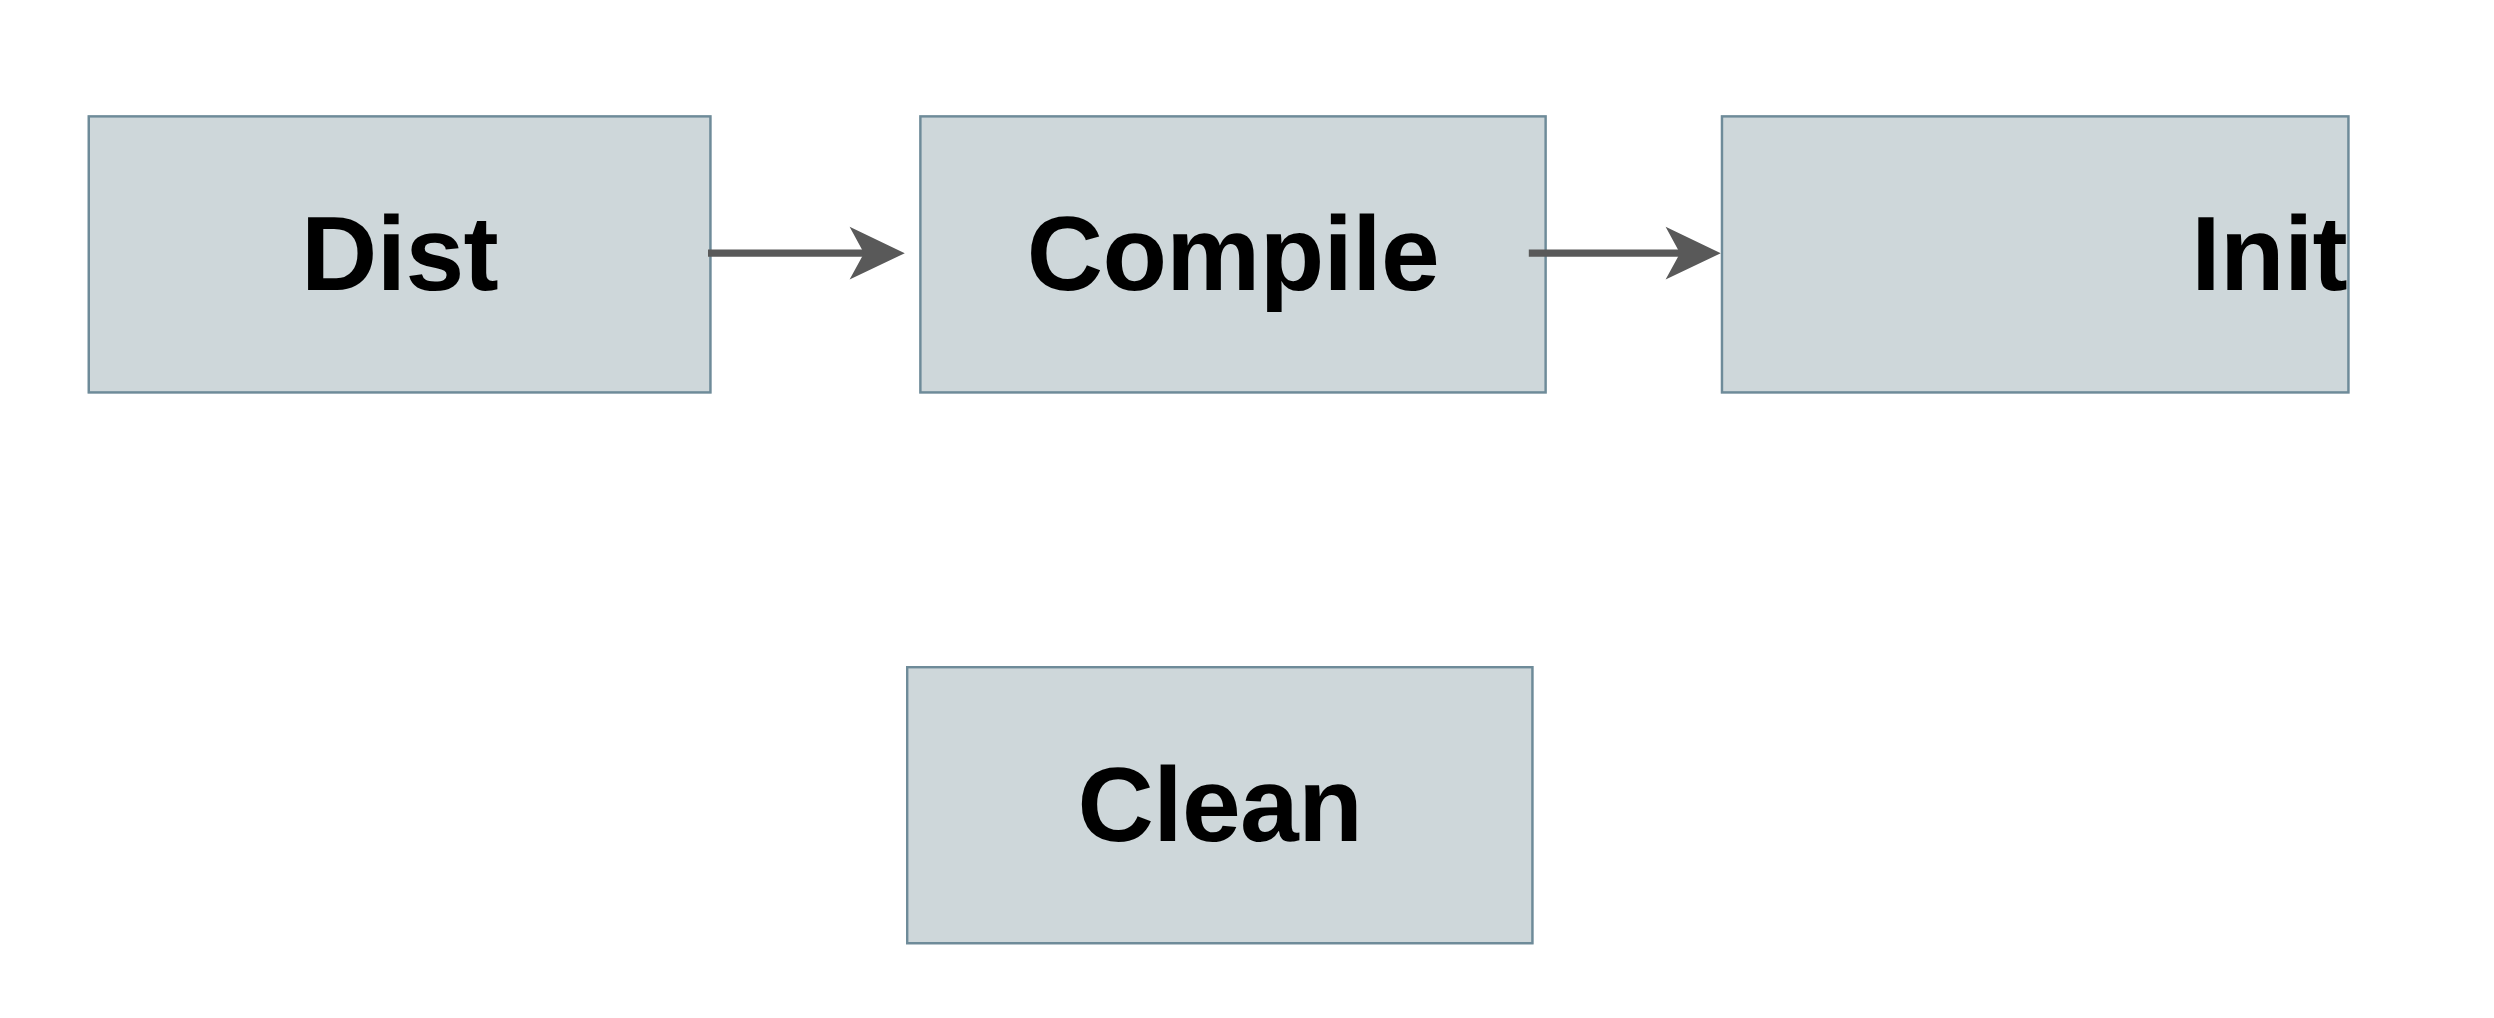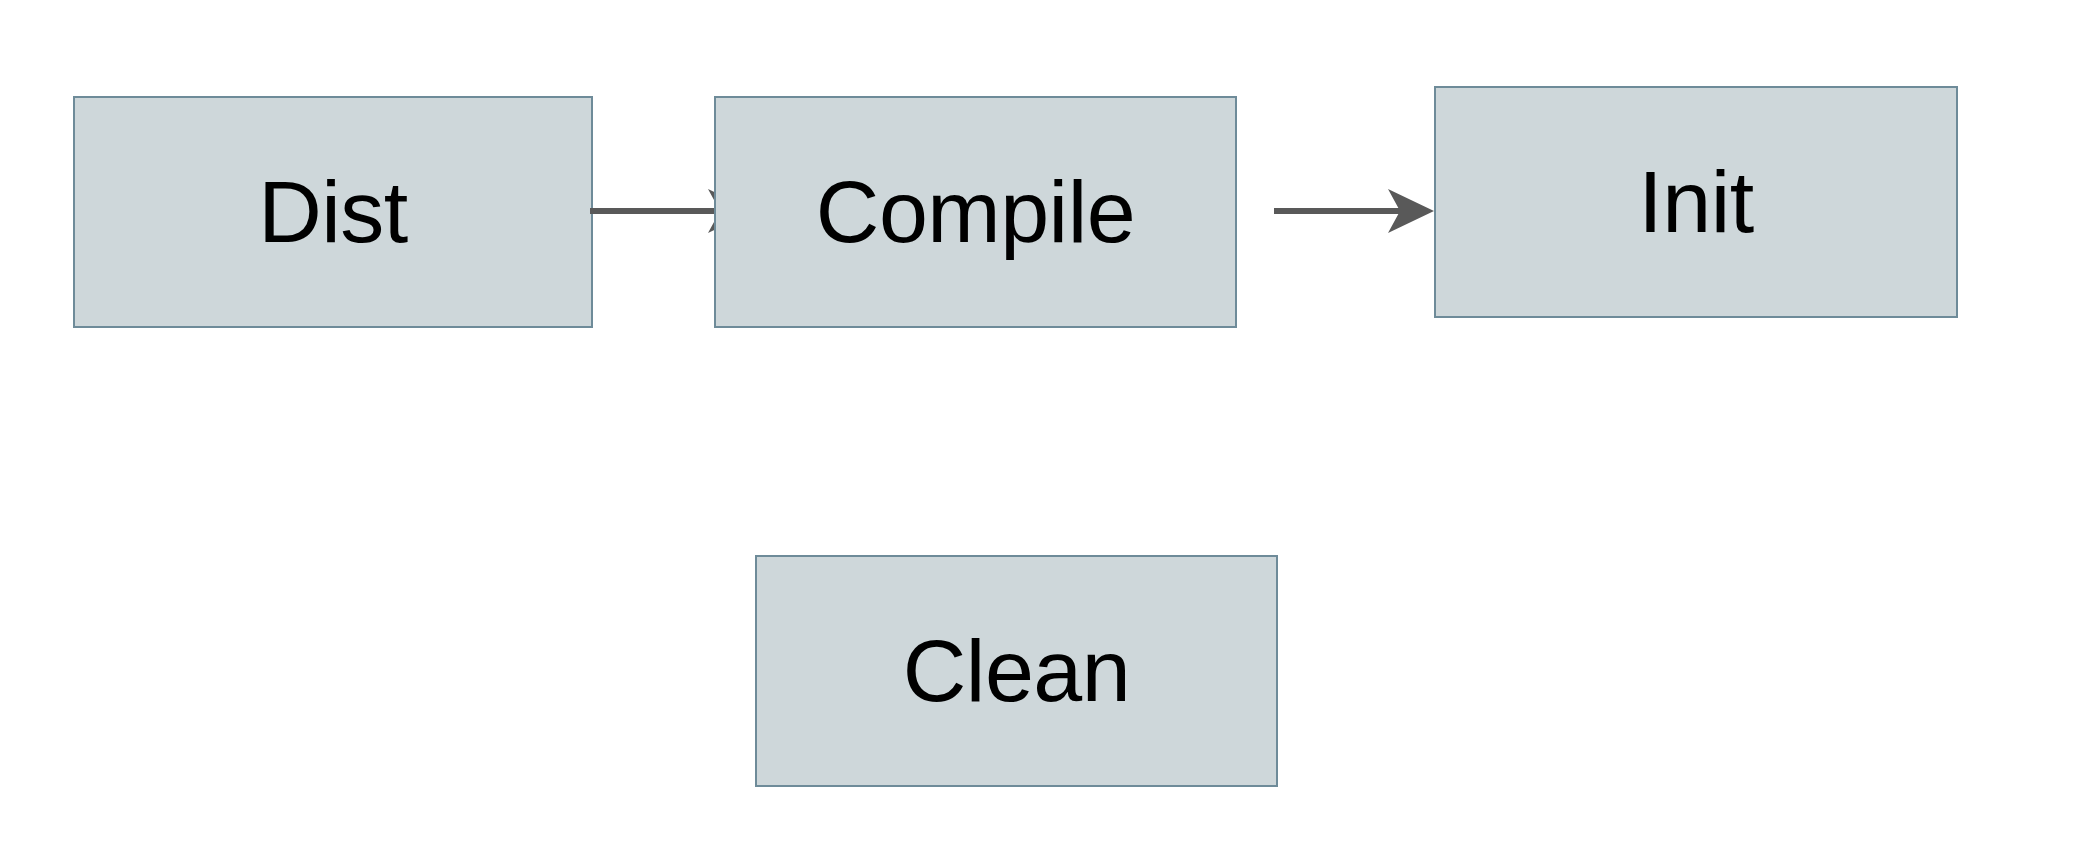--- a/index.html
+++ b/index.html
@@ -23,31 +23,31 @@
     box-sizing: border-box;
     background: #ced7da;
     border: 2px solid #6e8b99;
     display: flex;
     align-items: center;
     justify-content: center;
   }
   .node-label {
     font-family: "Liberation Sans", sans-serif;
     font-size: 88px;
-    font-weight: 400;
+    font-weight: 700;
     color: #000000;
     line-height: 1;
     letter-spacing: -0.5px;
     white-space: nowrap;
     user-select: none;
   }
   
   #node-dist    { left: 73px;   top: 96px;  width: 520px; height: 232px; }
-  #node-compile { left: 714px;  top: 96px;  width: 523px; height: 232px; }
-  #node-init    { left: 1434px; top: 86px;  width: 524px; height: 232px; }
+  #node-compile { left: 766px;  top: 96px;  width: 523px; height: 232px; }
+  #node-init    { left: 1434px; top: 96px;  width: 524px; height: 232px; justify-content: flex-end; }
   #node-clean   { left: 755px;  top: 511px; width: 523px; height: 232px; margin-top: 44px; }
 
   
   .edge {
     position: absolute;
     overflow: visible;
   }
   #edge-dist-compile { left: 590px;  top: 181px; width: 170px; height: 60px; }
   #edge-compile-init { left: 1274px; top: 181px; width: 166px; height: 60px; }
   .edge-line { stroke: #595959; stroke-width: 6; fill: none; }

